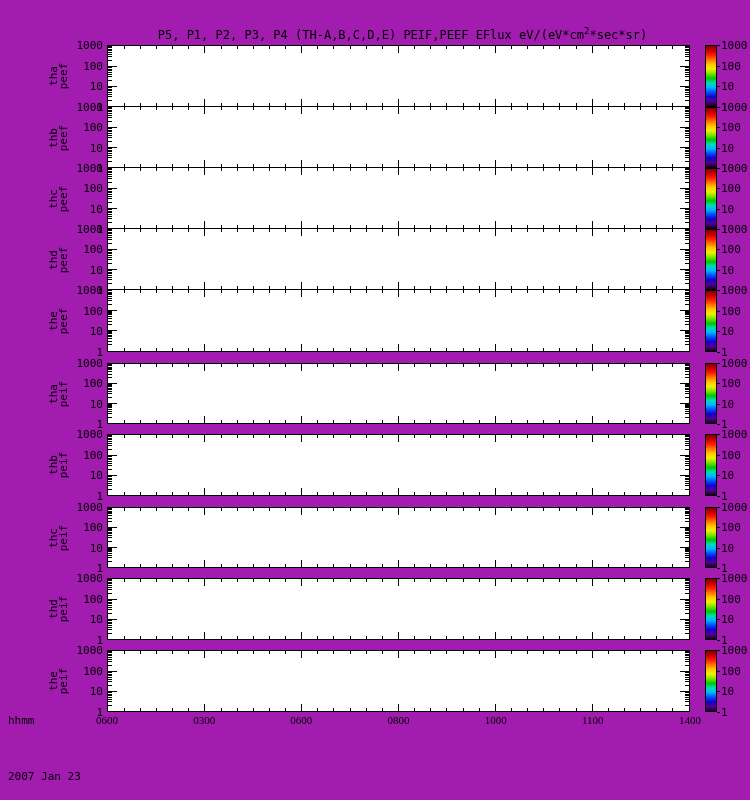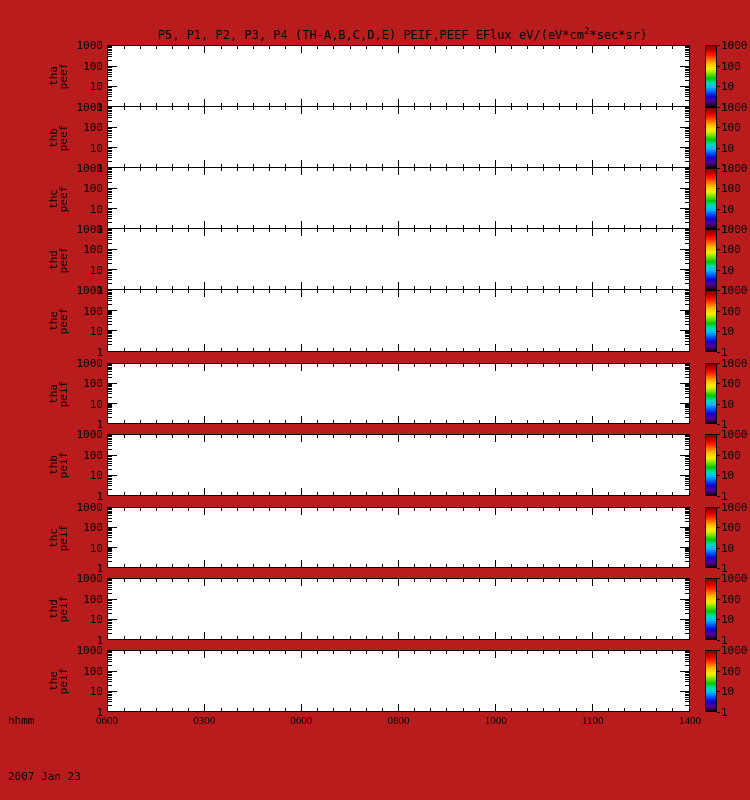--- a/index.html
+++ b/index.html
@@ -1,16 +1,16 @@
 <!DOCTYPE html>
 <html><head>
 <meta charset="utf-8">
 <style>
   html,body{margin:0;padding:0;background:#fff;}
-  .stage{position:relative;width:750px;height:800px;background:#b91c1c;overflow:hidden;
+  .stage{position:relative;width:750px;height:800px;background:#a21caf;overflow:hidden;
          font-family:"DejaVu Sans Mono","Liberation Mono",monospace;color:#000;}
   .title{position:absolute;left:95px;top:26px;width:615px;text-align:center;
          font-size:12px;white-space:nowrap;}
   .title sup{font-size:9px;}
   .panel{position:absolute;border:1px solid #000;box-sizing:border-box;background:#fff;}
   .panel svg{display:block;stroke:#000;stroke-width:1;}
   .plab{position:absolute;width:30px;display:flex;align-items:center;justify-content:center;}
   .plab-inner{transform:rotate(-90deg);transform-origin:center;font-size:11px;
               line-height:10px;text-align:center;white-space:nowrap;}
   .ylab{position:absolute;text-align:right;font-size:11px;transform:translateY(-50%);

